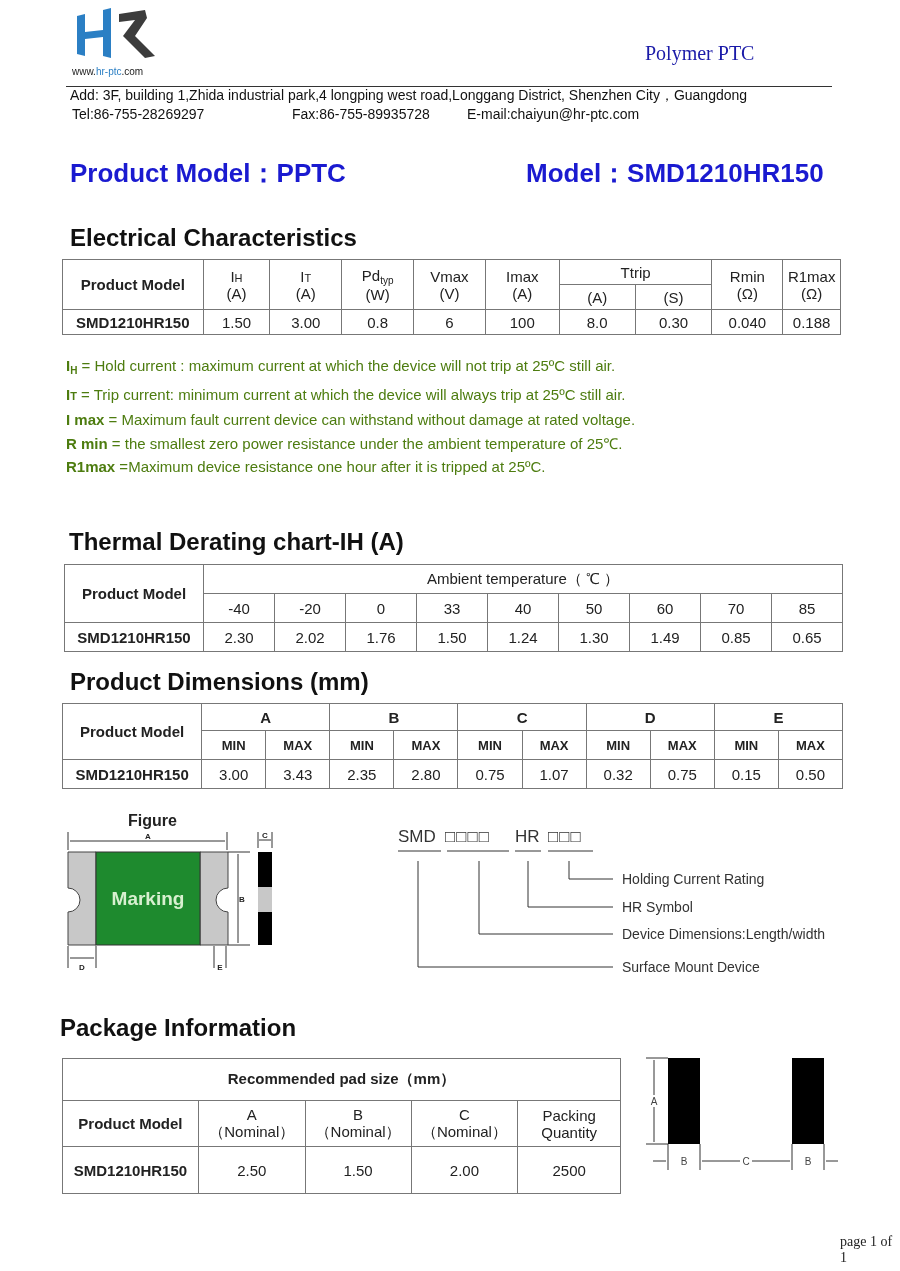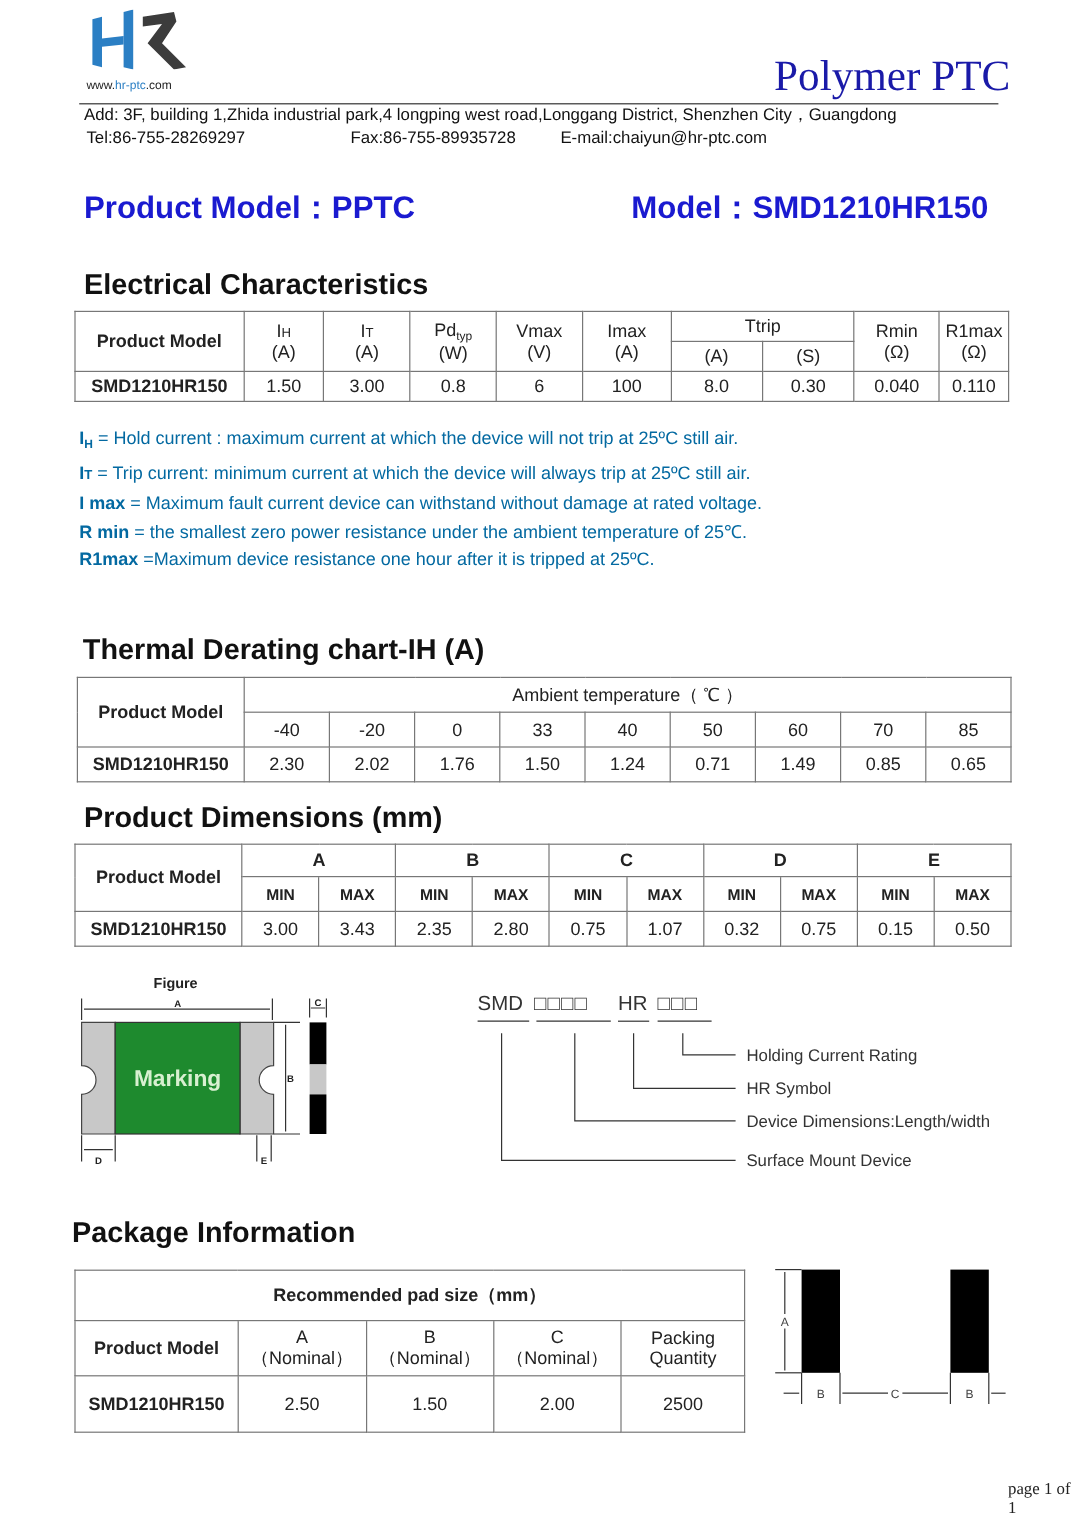--- a/index.html
+++ b/index.html
@@ -4,41 +4,41 @@
 <style>
   html, body { margin:0; padding:0; background:#ffffff; }
   body { width:900px; height:1271px; position:relative; overflow:hidden;
          font-family:"Liberation Sans", sans-serif; color:#111; }
   .abs { position:absolute; }
 
   
   .logo { left:75px; top:8px; width:90px; height:50px; }
   .logo-url { left:72px; top:66px; font-size:10px; color:#222; }
   .logo-url .hl { color:#2b7fc4; }
-  .brand-title { left:645px; top:42px; font-family:"Liberation Serif", serif; font-size:36px; color:#1a1aa8; }
+  .brand-title { left:645px; top:42px; font-family:"Liberation Serif", serif; font-size:20px; color:#1a1aa8; }
   .rule { left:66px; top:86px; width:766px; height:1px; background:#333; }
   .addr { left:70px; top:87px; font-size:14px; color:#111; white-space:nowrap; }
   .contact { top:106px; font-size:14px; color:#111; white-space:nowrap; }
 
   .big-title { top:156px; font-size:26px; font-weight:bold; color:#1a1ad0; white-space:nowrap; }
 
   .section-title { font-size:24px; font-weight:bold; color:#111; white-space:nowrap; }
 
   table.grid { position:absolute; border-collapse:collapse; font-size:15px; color:#222; }
   table.grid td { border:1px solid #777; text-align:center; padding:0; }
   table.grid td.pm { font-weight:bold; }
   table.grid td.bold { font-weight:bold; }
   sub.s { font-size:10px; vertical-align:-3px; }
   .small { font-size:11px; }
 
-  .defs { left:66px; top:354px; font-size:15px; line-height:23.5px; color:#0369a1; }
+  .defs { left:66px; top:354px; font-size:15px; line-height:23.5px; color:#4d7c0f; }
   .defs div { white-space:nowrap; }
   .defs b { font-weight:bold; }
 
-  .fig-label { left:128px; top:812px; font-size:12px; font-weight:bold; color:#222; }
+  .fig-label { left:128px; top:812px; font-size:16px; font-weight:bold; color:#222; }
 
   .page-num { left:840px; top:1234px; font-family:"Liberation Serif", serif; font-size:14px; color:#222; }
 </style>
 </head>
 <body>
 
 <svg class="abs logo" viewBox="0 0 90 50">
   <polygon points="2,8 10,6 10,48 2,46" fill="#2b7fc4"></polygon>
   <polygon points="10,24 28,22 28,29 10,31" fill="#2b7fc4"></polygon>
   <polygon points="28,2 36,0 36,50 28,48" fill="#2b7fc4"></polygon>
@@ -88,21 +88,21 @@
   <tr style="height:25px">
     <td class="pm">SMD1210HR150</td>
     <td>1.50</td>
     <td>3.00</td>
     <td>0.8</td>
     <td>6</td>
     <td>100</td>
     <td>8.0</td>
     <td>0.30</td>
     <td>0.040</td>
-    <td>0.110</td>
+    <td>0.188</td>
   </tr>
 </tbody>
   </table>
 
 <div class="abs defs">
   <div><b>I</b><sub class="s" style="font-weight:bold">H</sub><span> = Hold current :  maximum current at which the device will not trip at 25ºC still air.</span></div>
   <div><b>I</b><b class="small">T</b><span> = Trip current: minimum current at which the device will always trip at 25ºC still air.</span></div>
   <div><b>I max</b><span> = Maximum fault current device can withstand without damage at rated voltage.</span></div>
   <div><b>R min</b><span> = the smallest zero power resistance under the ambient temperature of 25℃.</span></div>
   <div><b>R1max</b><span> =Maximum device resistance one hour after it is tripped at 25ºC.</span></div>
@@ -130,21 +130,21 @@
         <td>70</td>
         <td>85</td>
       </tr>
   <tr style="height:29px" id="thermal-vals">
     <td class="pm">SMD1210HR150</td>
   <td>2.30</td>
         <td>2.02</td>
         <td>1.76</td>
         <td>1.50</td>
         <td>1.24</td>
-        <td>0.71</td>
+        <td>1.30</td>
         <td>1.49</td>
         <td>0.85</td>
         <td>0.65</td>
       </tr>
 </tbody>
   </table>
 
 <div class="abs section-title" style="left:70px;top:668px">Product Dimensions (mm)</div>
 <table class="grid" style="left:62px;top:703px;width:781px">
   <colgroup>

